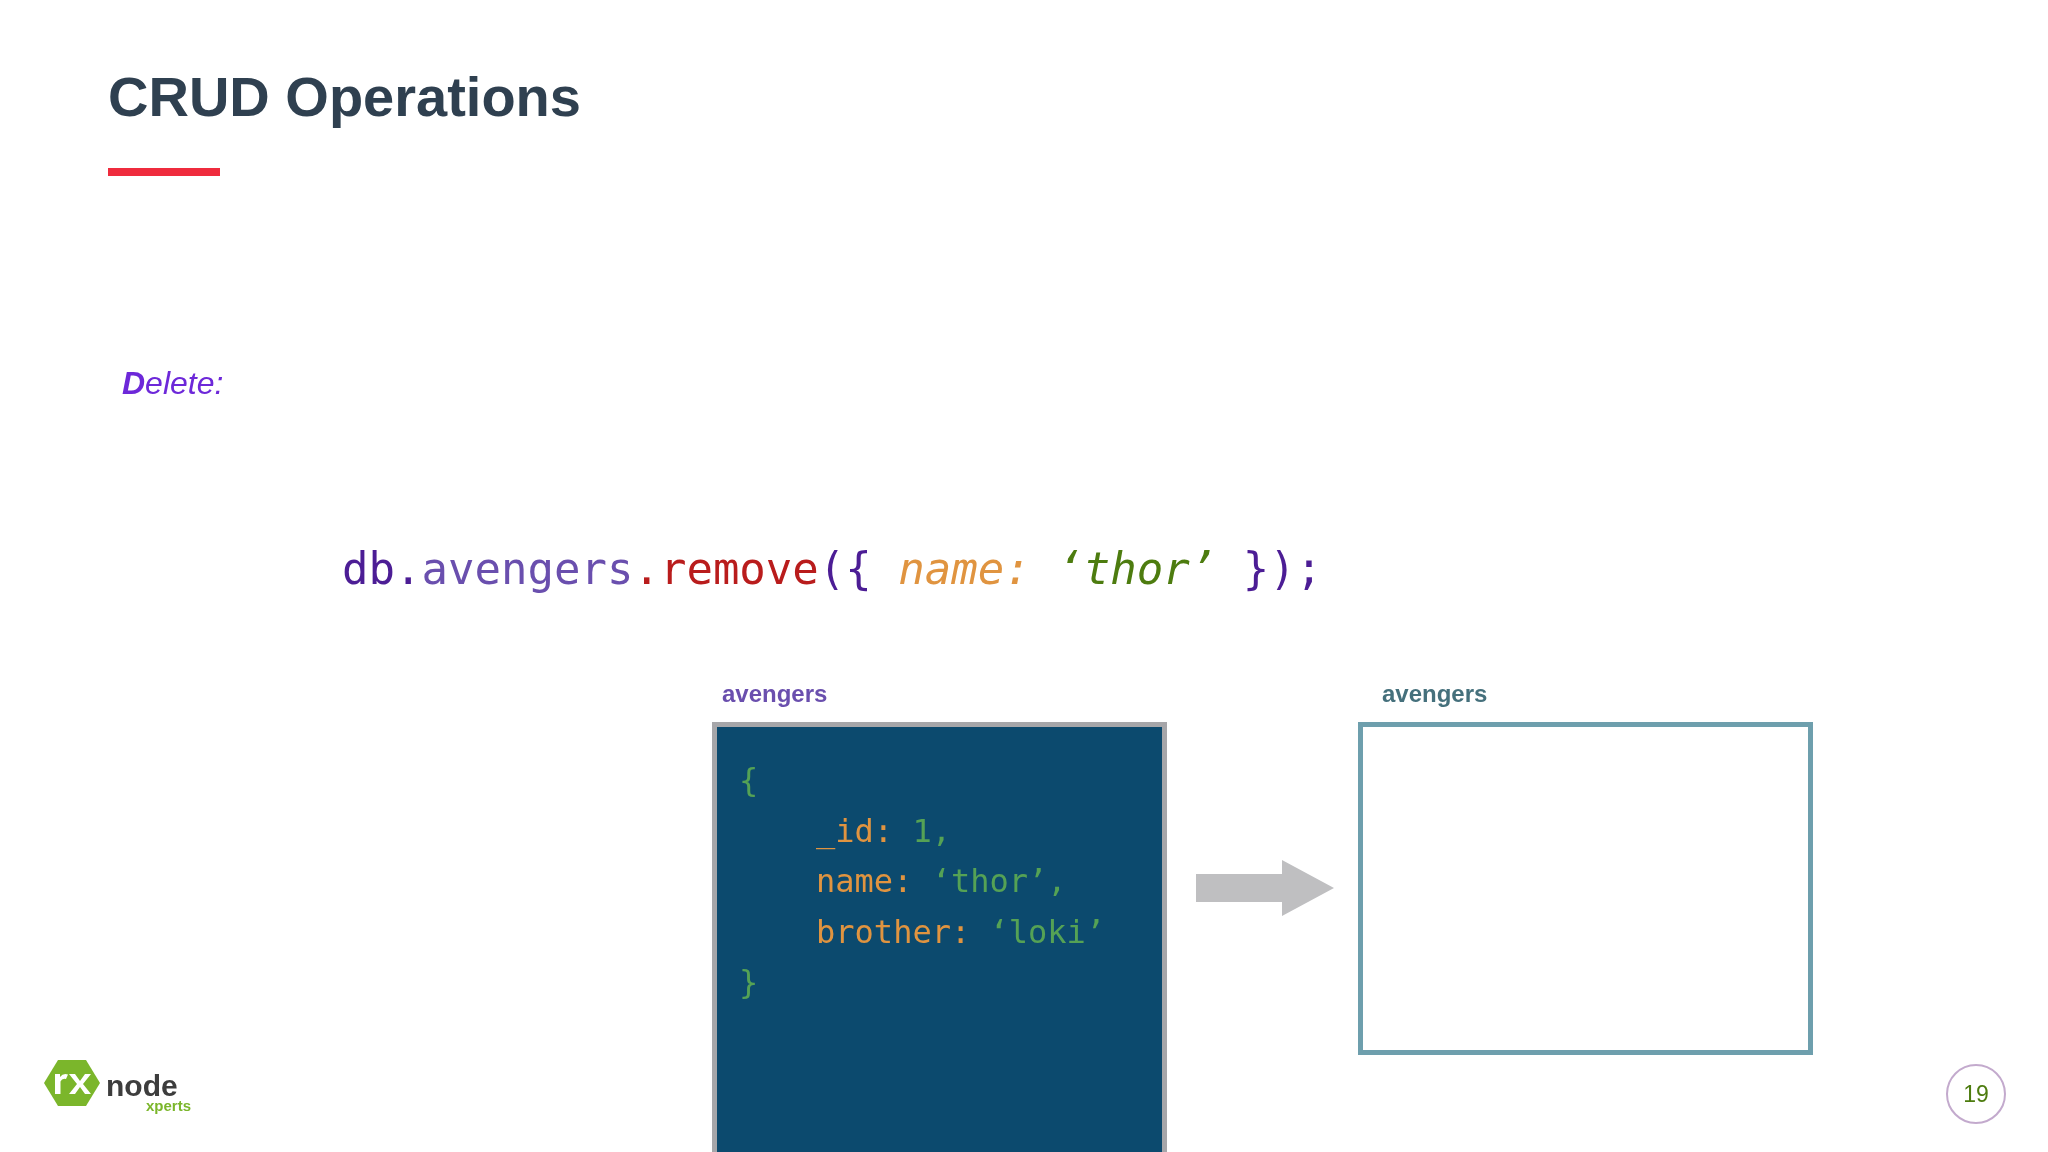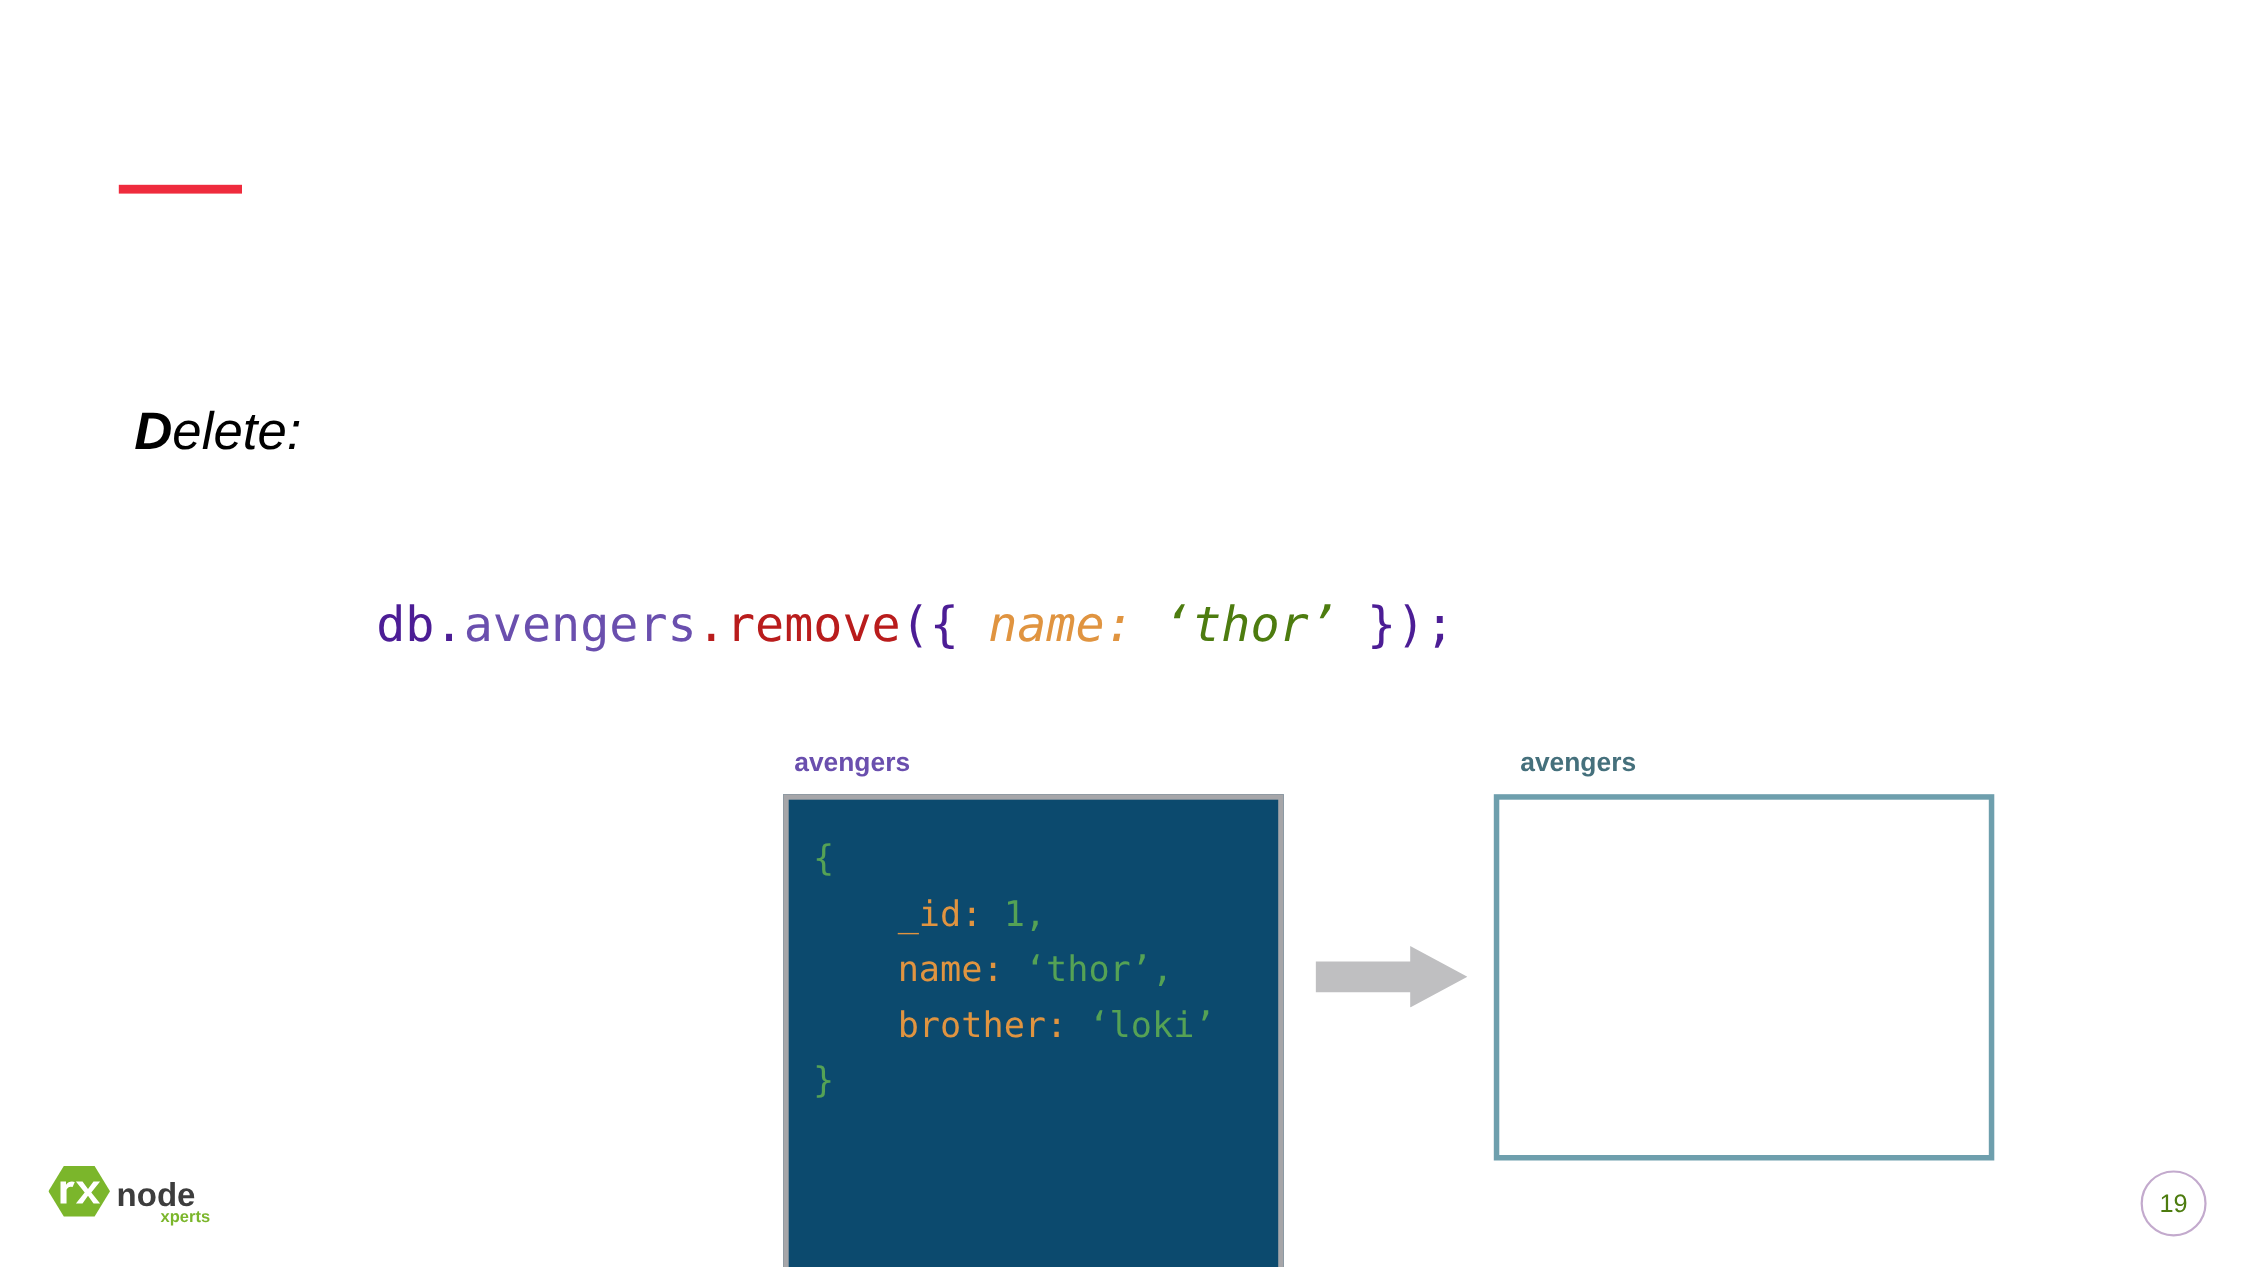--- a/index.html
+++ b/index.html
@@ -47,23 +47,23 @@
     height: 8px;
     background: #ef2b3d;
   }
 
   
   #delete-label {
     position: absolute;
     left: 122px;
     top: 365px;
     font-family: "Liberation Sans", sans-serif;
-    font-size: 48px;
+    font-size: 32px;
     font-style: italic;
-    color: #000000;
+    color: #6d28d9;
     white-space: nowrap;
   }
   #delete-label .lead {
     font-weight: bold;
   }
 
   
   #code-line {
     position: absolute;
     left: 342px;
@@ -157,20 +157,21 @@
     font-size: 23px;
     display: flex;
     align-items: center;
     justify-content: center;
   }
 </style>
 </head>
 <body>
 
 <div id="slide-header">
+  <div id="slide-title">CRUD Operations</div>
 </div>
 <div id="title-rule"></div>
 
 <div id="delete-label">
   <span class="lead">D</span><span>elete:</span>
 </div>
 
 <div id="code-line"><span class="tok-plain">db</span><span class="tok-plain">.</span><span class="tok-coll">avengers</span><span class="tok-method">.remove</span><span class="tok-plain">({ </span><span class="tok-key">name:</span><span class="tok-plain"> </span><span class="tok-str">‘thor’</span><span class="tok-plain"> });</span></div>
 
 <div id="label-left" class="coll-label">avengers</div>

